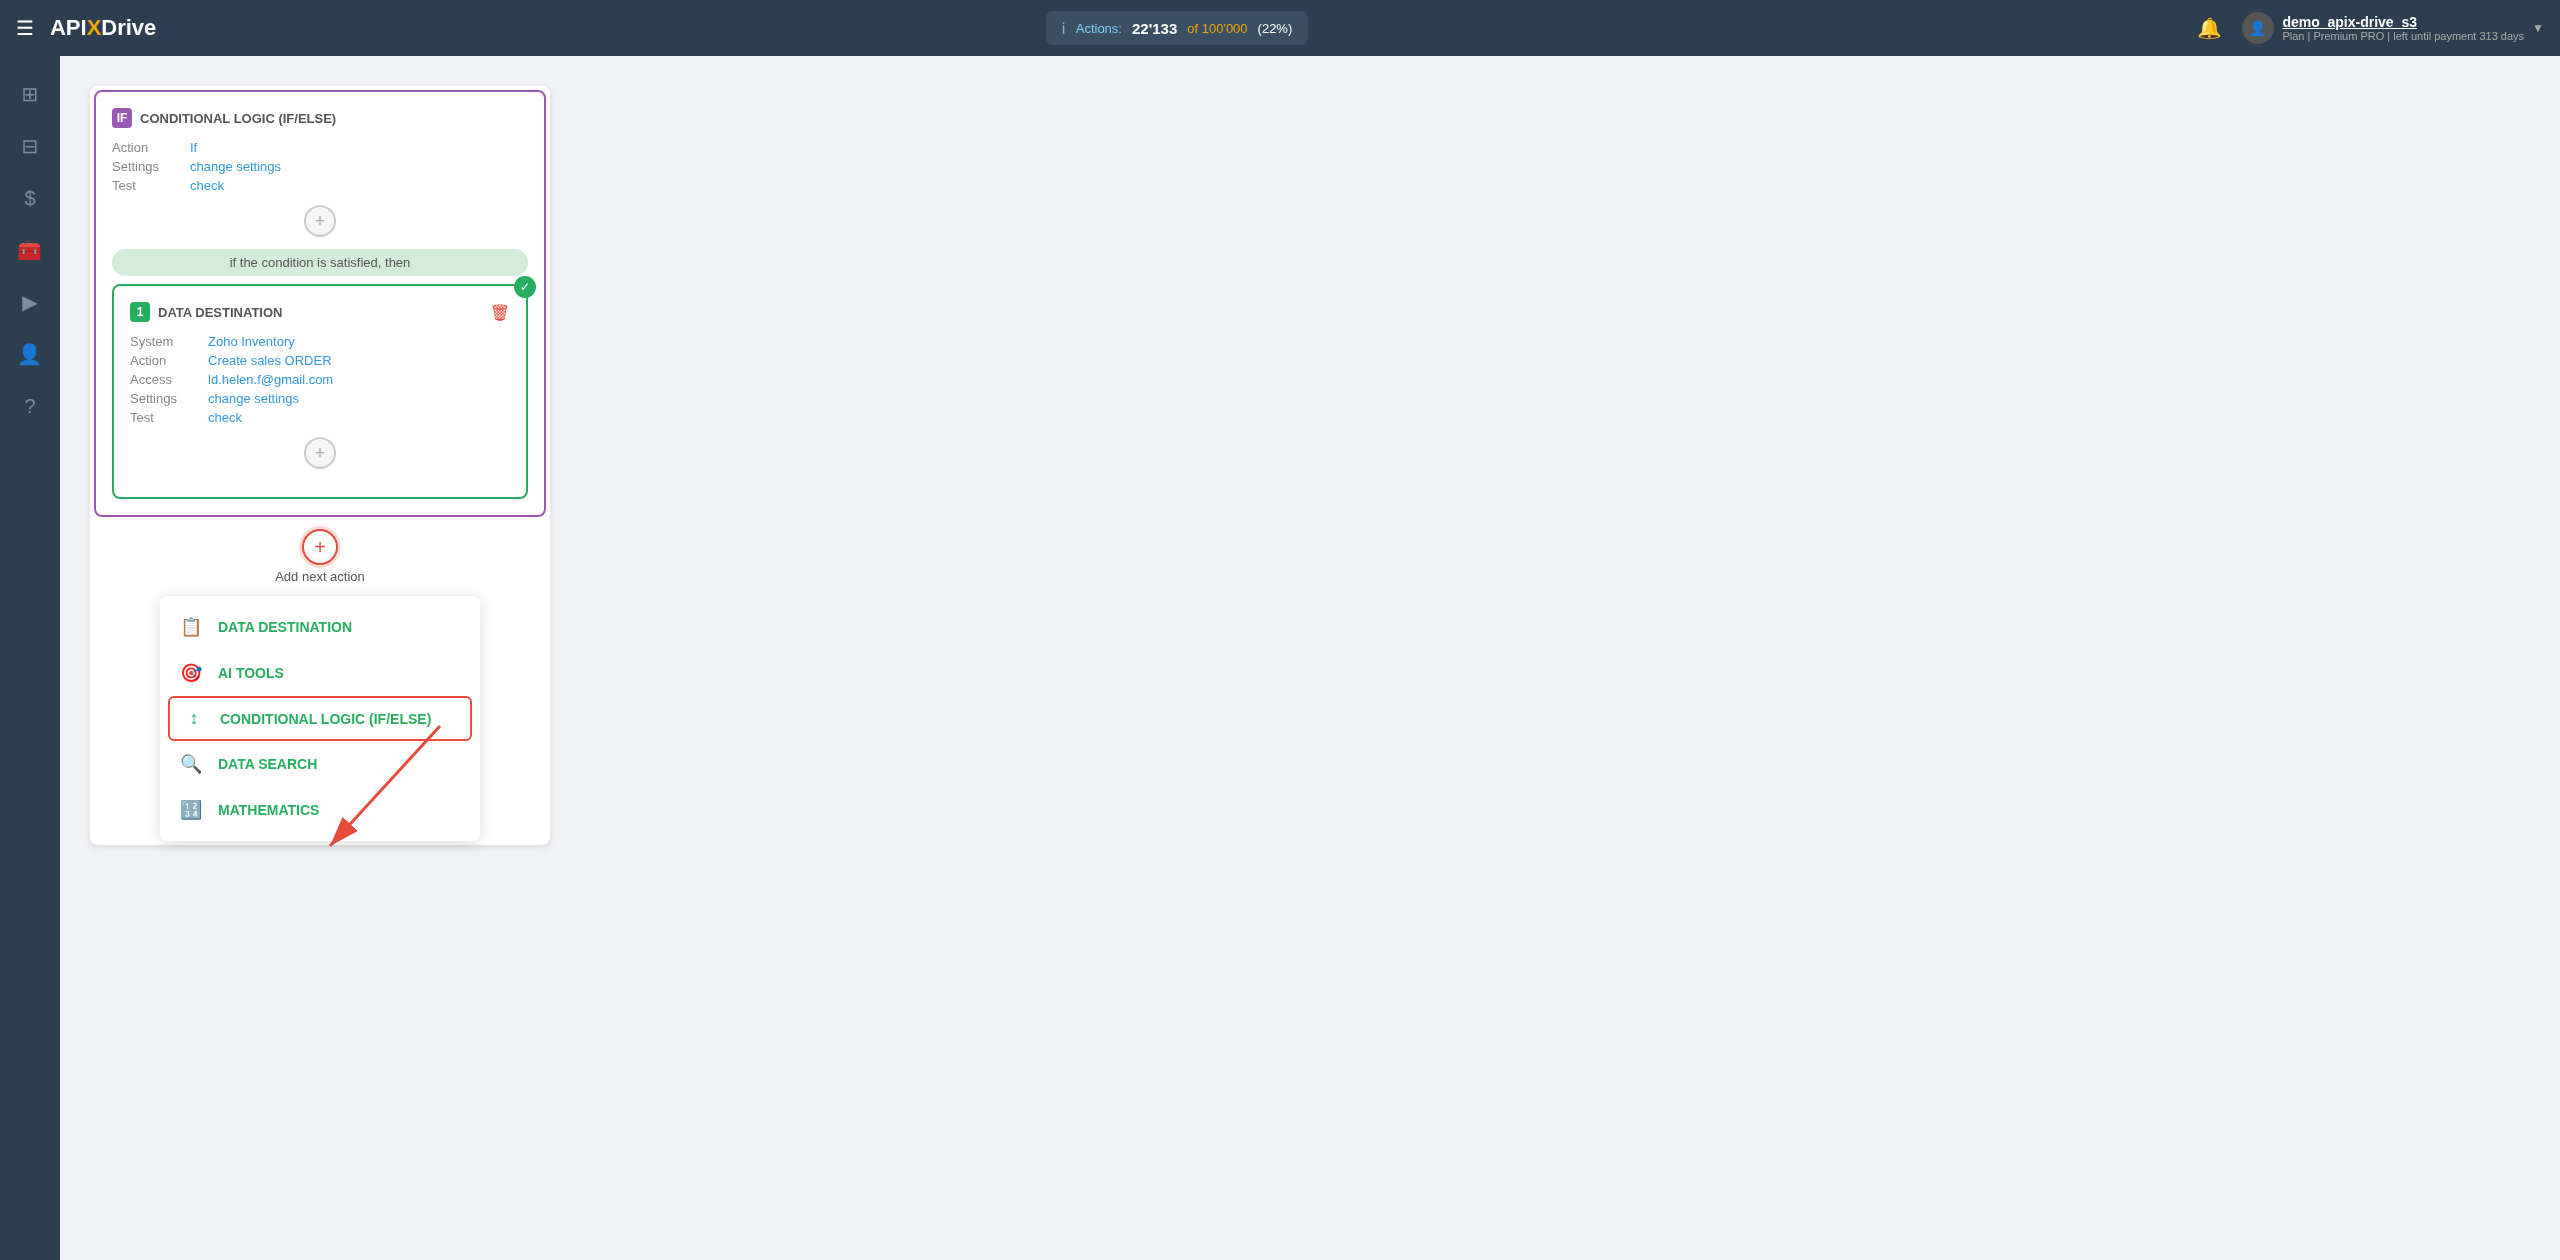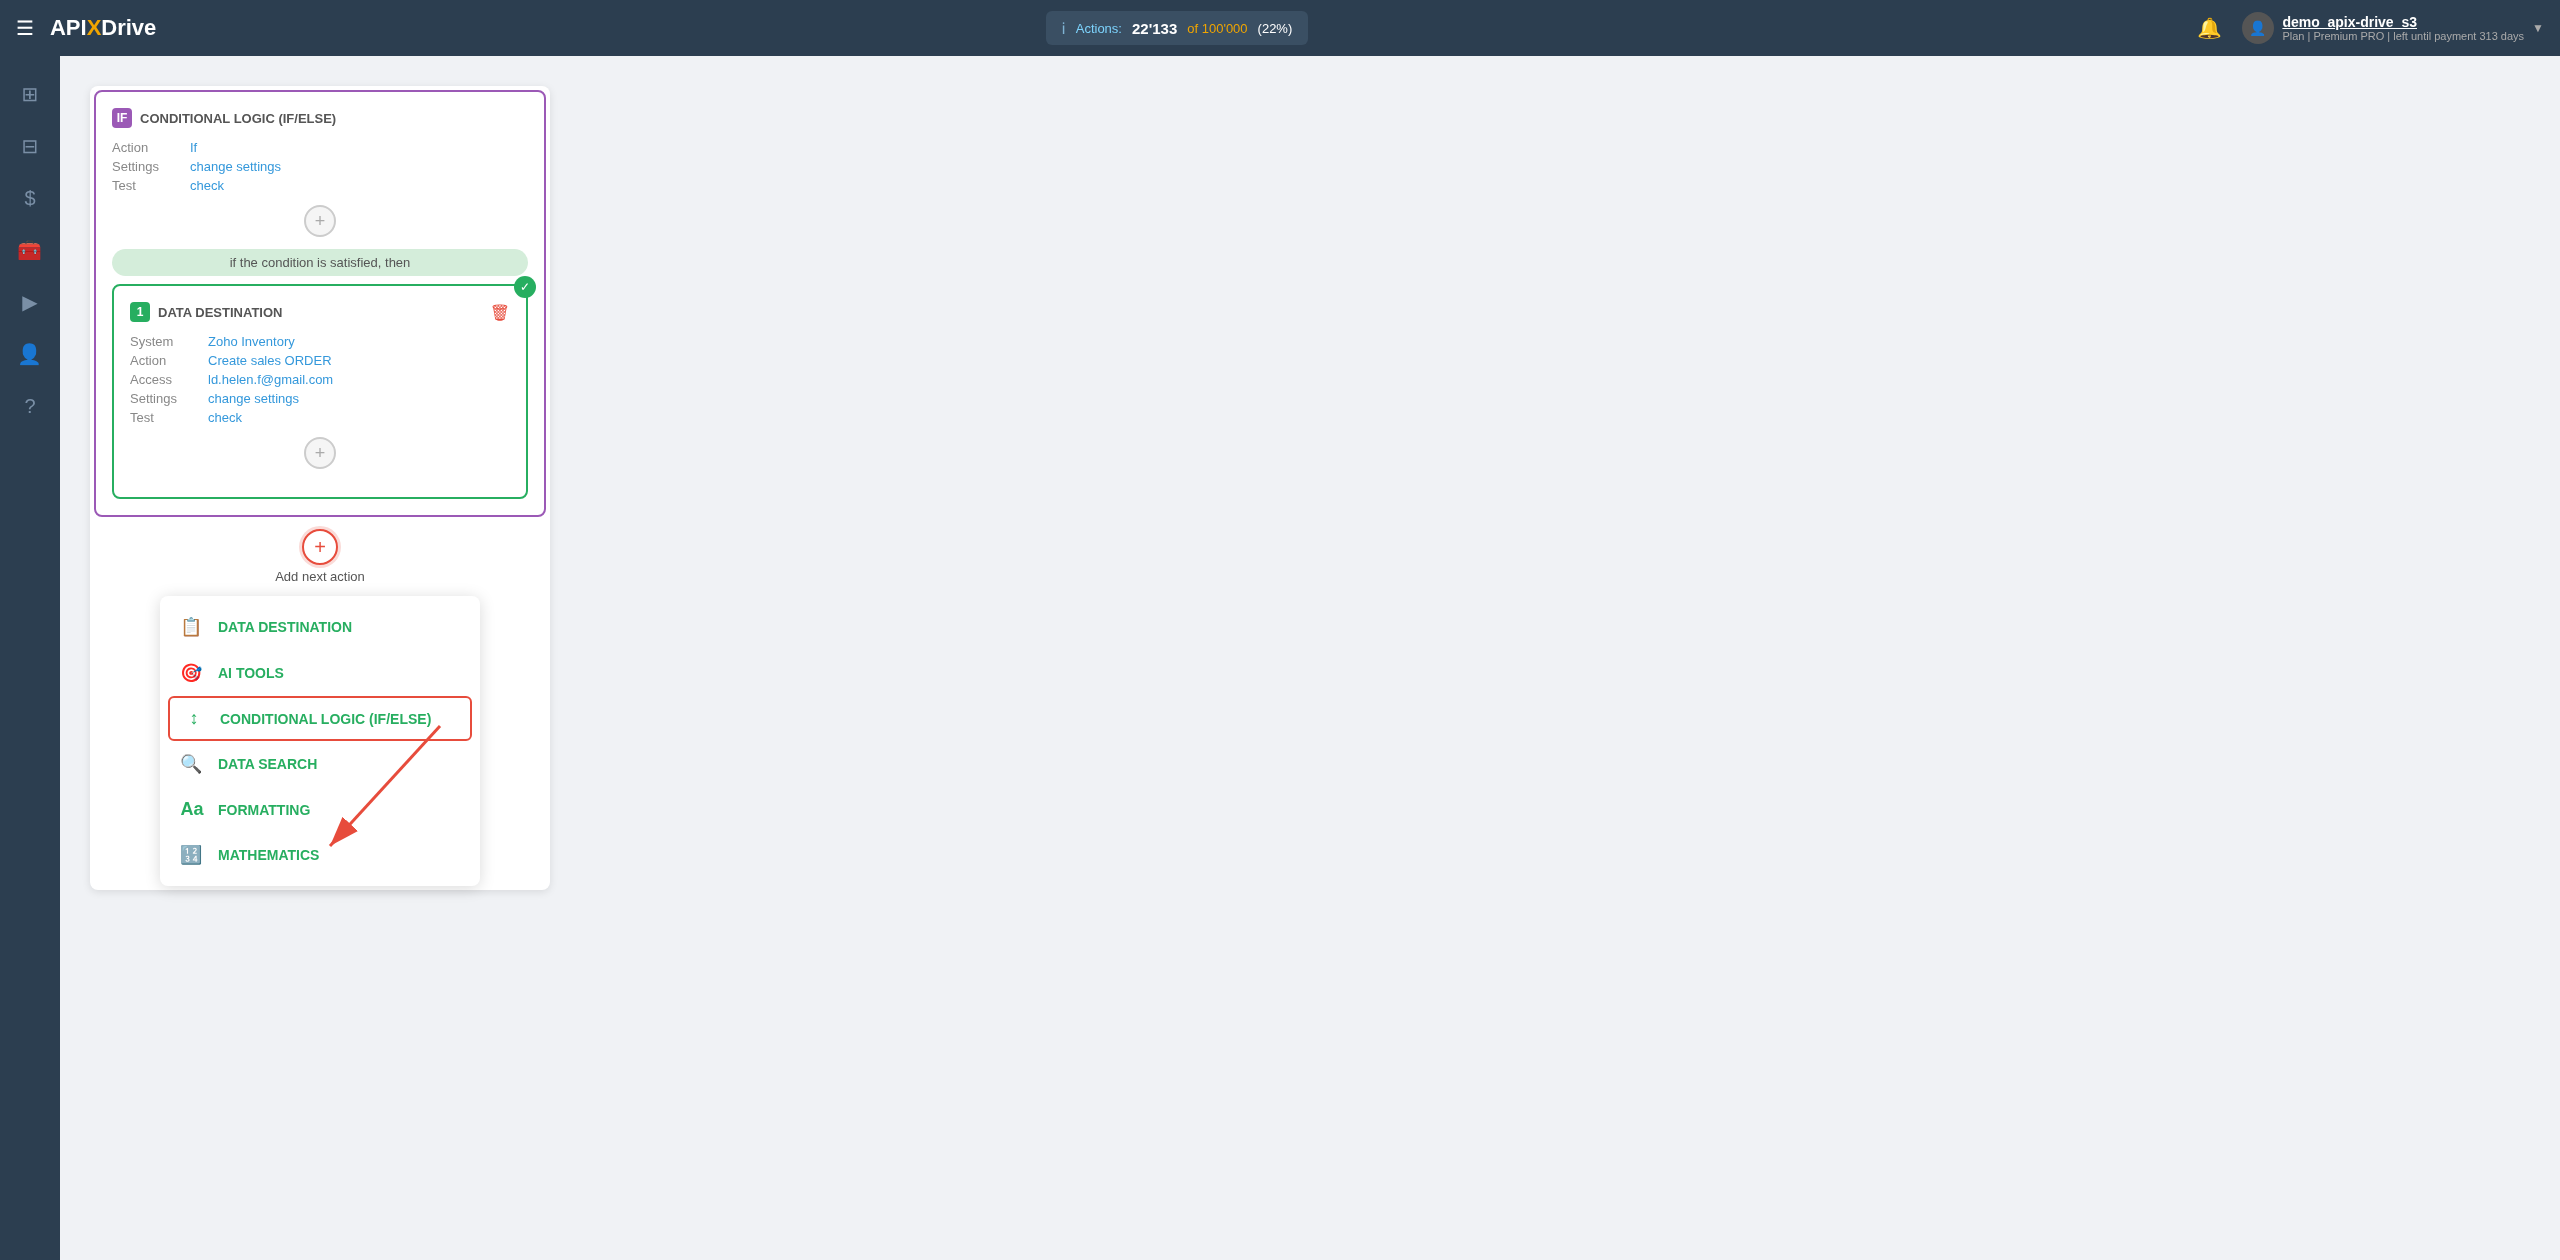--- a/index.html
+++ b/index.html
@@ -263,24 +263,20 @@
           </div>
           <div class="menu-item highlighted">
             <span class="menu-icon">↕</span>
             <span>CONDITIONAL LOGIC (IF/ELSE)</span>
           </div>
           <div class="menu-item">
             <span class="menu-icon">🔍</span>
             <span>DATA SEARCH</span>
           </div>
           <div class="menu-item">
-            <span class="menu-icon">Aa</span>
-            <span>FORMATTING</span>
-          </div>
-          <div class="menu-item">
             <span class="menu-icon">🔢</span>
             <span>MATHEMATICS</span>
           </div>
         </div>
       </div>
 
       <svg class="arrow-overlay" viewBox="0 0 460 900" xmlns="http://www.w3.org/2000/svg" style="position:absolute;top:0;left:0;width:460px;height:900px;pointer-events:none;">
         <defs>
           <marker id="arrowhead" markerWidth="10" markerHeight="7" refX="10" refY="3.5" orient="auto">
             <polygon points="0 0, 10 3.5, 0 7" fill="#e74c3c"></polygon>

